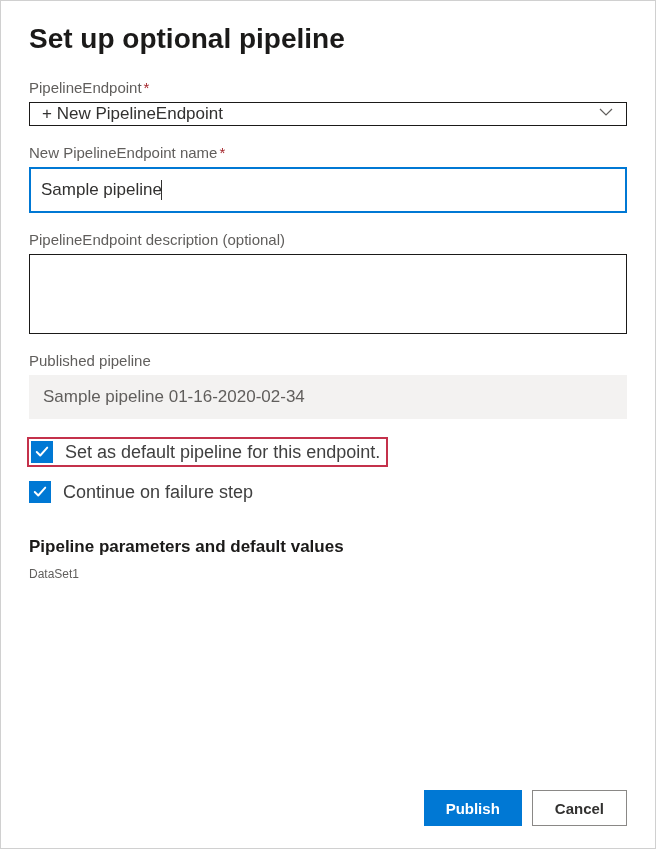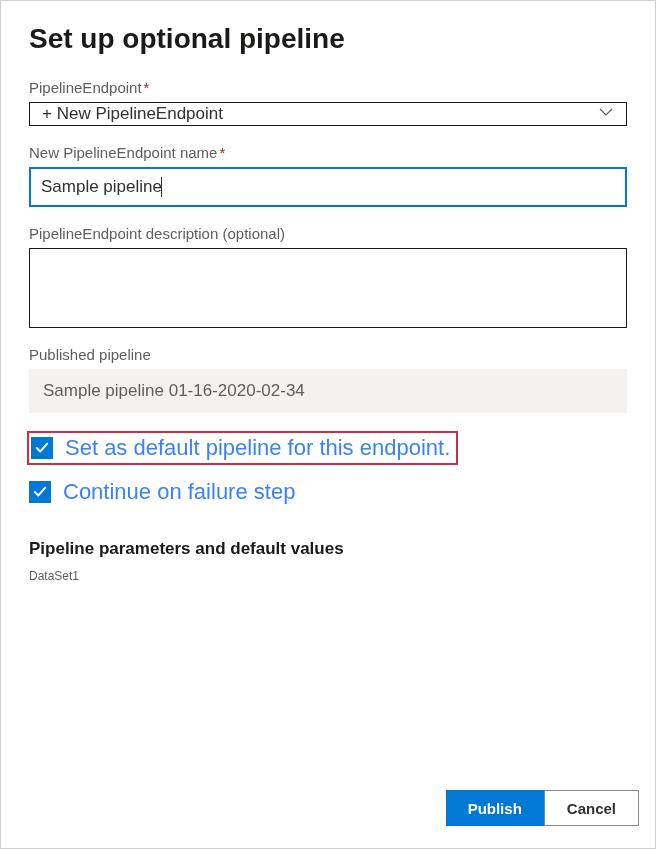--- a/index.html
+++ b/index.html
@@ -50,21 +50,21 @@
       cursor: pointer;
       margin-bottom: 18px;
       background: #fff;
     }
     .chevron-down {
       width: 16px;
       height: 16px;
     }
     .text-input {
       width: 100%;
-      height: 40px;
+      height: 46px;
       border: 2px solid #0078d4;
       padding: 0 10px;
       font-size: 17px;
       color: #323130;
       outline: none;
       margin-bottom: 18px;
       font-family: inherit;
     }
     .textarea-input {
       width: 100%;
@@ -106,40 +106,40 @@
       align-items: center;
       justify-content: center;
       cursor: pointer;
       flex-shrink: 0;
     }
     .checkbox svg {
       width: 14px;
       height: 14px;
     }
     .checkbox-label {
-      font-size: 22px;
-      color: #3b82f6;
+      font-size: 18px;
+      color: #404040;
     }
     .section-heading {
       font-size: 17px;
       font-weight: 600;
       color: #1b1a19;
       margin-top: 20px;
       margin-bottom: 10px;
     }
     .param-name {
       font-size: 12px;
       color: #605e5c;
     }
     .footer {
       position: absolute;
       bottom: 22px;
-      right: 16px;
-      display: flex;
-      gap: 0;
+      right: 28px;
+      display: flex;
+      gap: 10px;
     }
     .btn {
       height: 36px;
       padding: 0 22px;
       font-size: 15px;
       font-weight: 600;
       cursor: pointer;
       font-family: inherit;
       border: none;
     }

